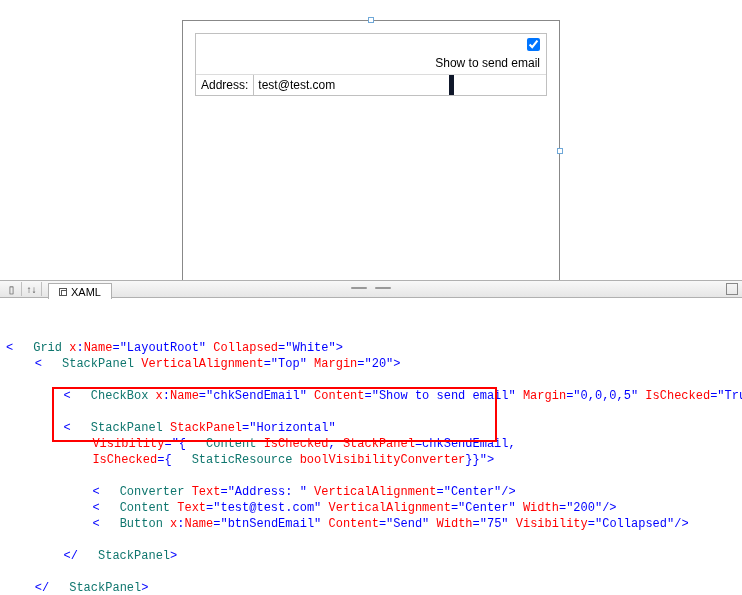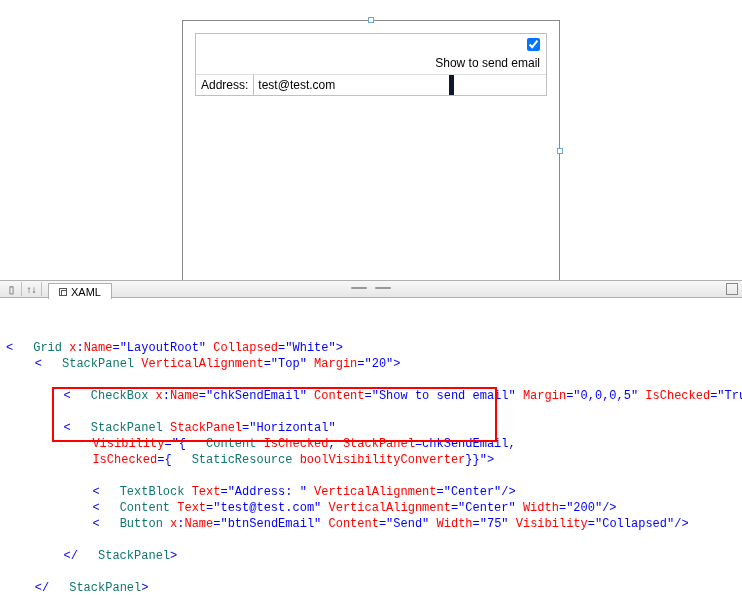--- a/index.html
+++ b/index.html
@@ -218,21 +218,21 @@
 <div class="highlight-box"></div>
 <span class="blue">&lt;</span><span class="darkred">Grid</span><span class="red"> x</span><span class="blue">:</span><span class="red">Name</span><span class="blue">="LayoutRoot"</span><span class="red"> Collapsed</span><span class="blue">="White"&gt;</span>
 <span class="blue">    &lt;</span><span class="darkred">StackPanel</span><span class="red"> VerticalAlignment</span><span class="blue">="Top"</span><span class="red"> Margin</span><span class="blue">="20"&gt;</span>
 <span></span>
 <span class="blue">        &lt;</span><span class="darkred">CheckBox</span><span class="red"> x</span><span class="blue">:</span><span class="red">Name</span><span class="blue">="chkSendEmail"</span><span class="red"> Content</span><span class="blue">="Show to send email"</span><span class="red"> Margin</span><span class="blue">="0,0,0,5"</span><span class="red"> IsChecked</span><span class="blue">="True"/&gt;</span>
 <span></span>
 <span class="blue">        &lt;</span><span class="darkred">StackPanel</span><span class="red"> StackPanel</span><span class="blue">="Horizontal"</span>
 <span class="red">            Visibility</span><span class="blue">="{</span><span class="darkred">Content</span><span class="red"> IsChecked</span><span class="blue">,</span><span class="red"> StackPanel</span><span class="blue">=chkSendEmail,</span>
 <span class="red">            IsChecked</span><span class="blue">={</span><span class="darkred">StaticResource</span><span class="red"> boolVisibilityConverter</span><span class="blue">}}"&gt;</span>
 <span></span>
-<span class="blue">            &lt;</span><span class="darkred">TextBlock</span><span class="red"> Text</span><span class="blue">="Address: "</span><span class="red"> VerticalAlignment</span><span class="blue">="Center"/&gt;</span>
+<span class="blue">            &lt;</span><span class="darkred">Converter</span><span class="red"> Text</span><span class="blue">="Address: "</span><span class="red"> VerticalAlignment</span><span class="blue">="Center"/&gt;</span>
 <span class="blue">            &lt;</span><span class="darkred">Content</span><span class="red"> Text</span><span class="blue">="test@test.com"</span><span class="red"> VerticalAlignment</span><span class="blue">="Center"</span><span class="red"> Width</span><span class="blue">="200"/&gt;</span>
 <span class="blue">            &lt;</span><span class="darkred">Button</span><span class="red"> x</span><span class="blue">:</span><span class="red">Name</span><span class="blue">="btnSendEmail"</span><span class="red"> Content</span><span class="blue">="Send"</span><span class="red"> Width</span><span class="blue">="75"</span><span class="red"> Visibility</span><span class="blue">="Collapsed"/&gt;</span>
 <span></span>
 <span class="blue">        &lt;/</span><span class="darkred">StackPanel</span><span class="blue">&gt;</span>
 <span></span>
 <span class="blue">    &lt;/</span><span class="darkred">StackPanel</span><span class="blue">&gt;</span>
 
 </div>
 
 </body></html>

